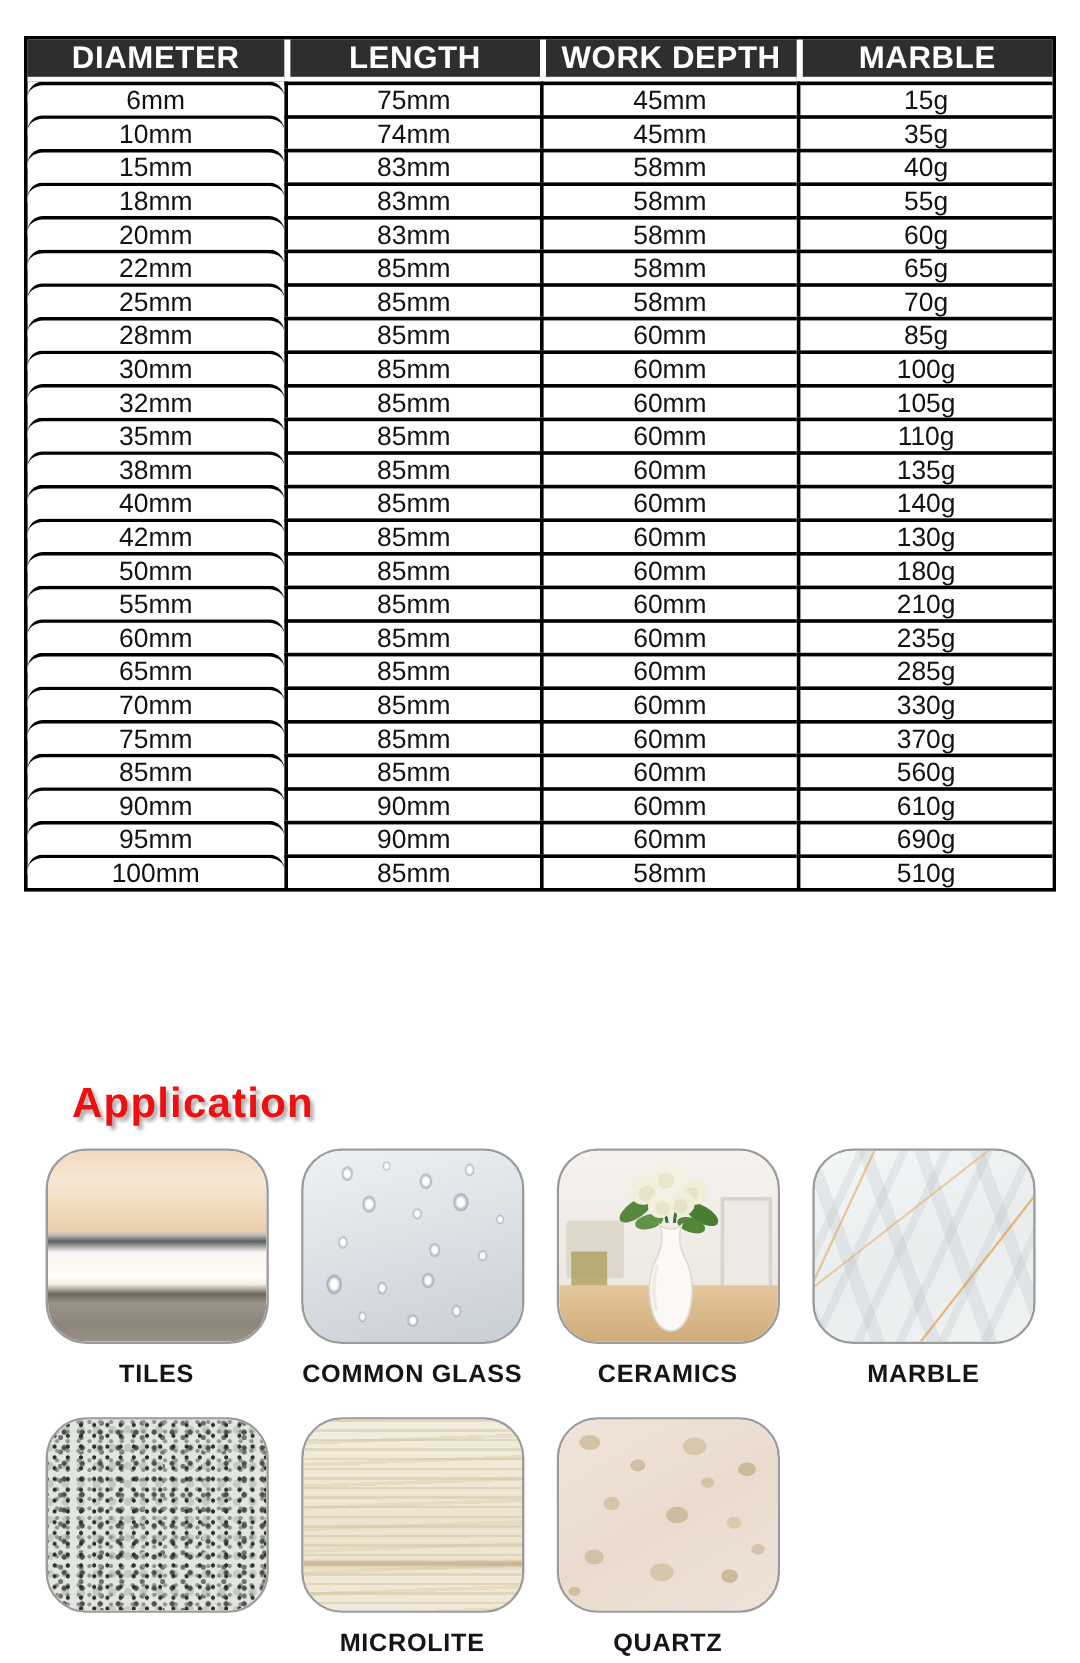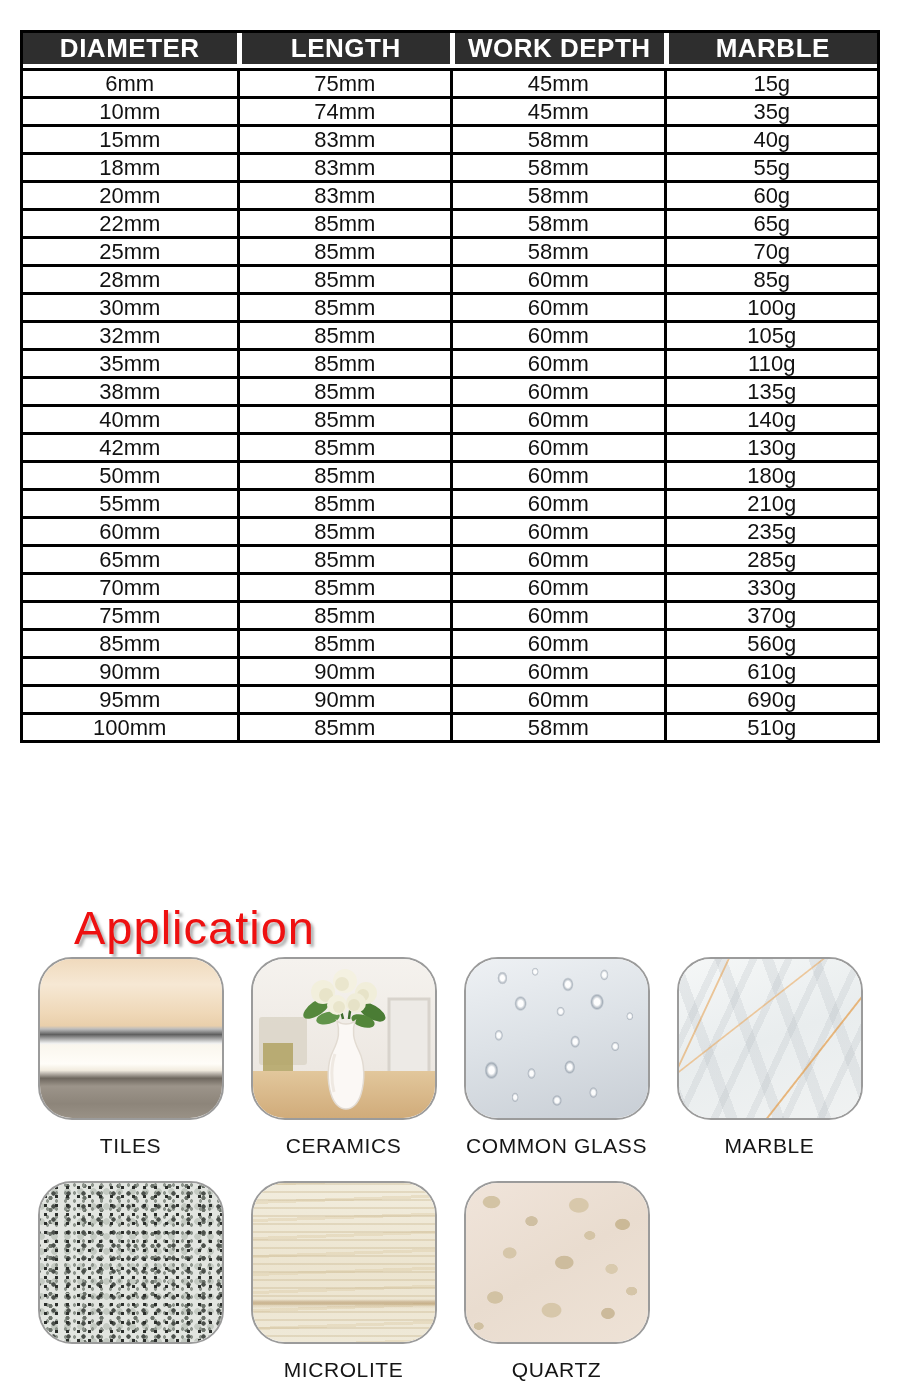--- a/index.html
+++ b/index.html
@@ -23,34 +23,34 @@
     height:31px; text-align:center; vertical-align:middle;
     border-left:5px solid #fff; border-bottom:4px solid #fff;
   }
   table.spec th:first-child { border-left:none; }
   table.spec td {
     font-size:22px; color:#121212; text-align:center; vertical-align:middle;
     height:25px; line-height:25px;
     border-top:3px solid #000; border-left:3px solid #000;
     background:#fff;
   }
-  table.spec td:first-child { border-left:none; }
+  table.spec td:first-child { border-left:none;border-radius:13px; }
 
   
   .app-heading {
-    position:absolute; top:900px; left:74px;
-    font-size:47px; font-weight:normal; color:#ee1010;
+    position:absolute; top:900px; left:60px;
+    font-size:35px; font-weight:bold; color:#ee1010;
     text-shadow:3px 3px 3px rgba(150,150,150,.75);
     letter-spacing:1px;
   }
   .app-grid {
     position:absolute; top:957px; left:24px; width:852px;
     display:grid; grid-template-columns:repeat(4, 1fr);
   }
-  .app-cell { text-align:center; }
+  .app-cell { text-align:center;font-weight:bold; }
   .card {
     width:186px; height:163px; margin:0 auto;
     border:2px solid #9b9b9b; border-radius:34px;
     overflow:hidden; position:relative;
   }
   .app-label {
     display:block; margin:14px 0 23px 0;
     font-size:21px; color:#151515; letter-spacing:.6px;
   }
   .tex { width:100%; height:100%; }
@@ -303,20 +303,27 @@
 
 <div class="app-grid">
 
   <div class="app-cell">
     <div class="card">
       <div class="tex tex-tiles"></div>
     </div>
     <span class="app-label">TILES</span>
   </div>
 
+
+  <div class="app-cell">
+    <div class="card">
+      <div class="tex tex-glass"></div>
+    </div>
+    <span class="app-label">COMMON GLASS</span>
+  </div>
 
   <div class="app-cell">
     <div class="card">
       <svg viewBox="0 0 186 163" width="186" height="163">
         <defs>
           <linearGradient id="bgg" x1="0" y1="0" x2="0" y2="1">
             <stop offset="0" stop-color="#f5f2ee"></stop>
               <stop offset="1" stop-color="#e9e3dc"></stop>
           </linearGradient>
           <linearGradient id="wood" x1="0" y1="0" x2="0" y2="1">
@@ -347,27 +354,20 @@
           <circle cx="101" cy="46" r="6" fill="#e6e2c7"></circle>
         <path d="M84,62 C87,72 86,80 80,92 C74,104 74,122 78,135 C81,145 87,150 93,150 C99,150 105,145 108,135 C112,122 112,104 106,92 C100,80 99,72 102,62 C97,66 89,66 84,62 Z" fill="#fbf8f5" stroke="#e2dbd2" stroke-width="1.5"></path>
         <path d="M82,95 C78,106 78,122 81,133" stroke="#efe9e2" stroke-width="3" fill="none"></path>
       </svg>
     </div>
     <span class="app-label">CERAMICS</span>
   </div>
 
   <div class="app-cell">
     <div class="card">
-      <div class="tex tex-glass"></div>
-    </div>
-    <span class="app-label">COMMON GLASS</span>
-  </div>
-
-  <div class="app-cell">
-    <div class="card">
       <div class="tex tex-marble"></div>
     </div>
     <span class="app-label">MARBLE</span>
   </div>
 
   <div class="app-cell">
     <div class="card">
       <div class="tex tex-granite"></div>
     </div>
   </div>

